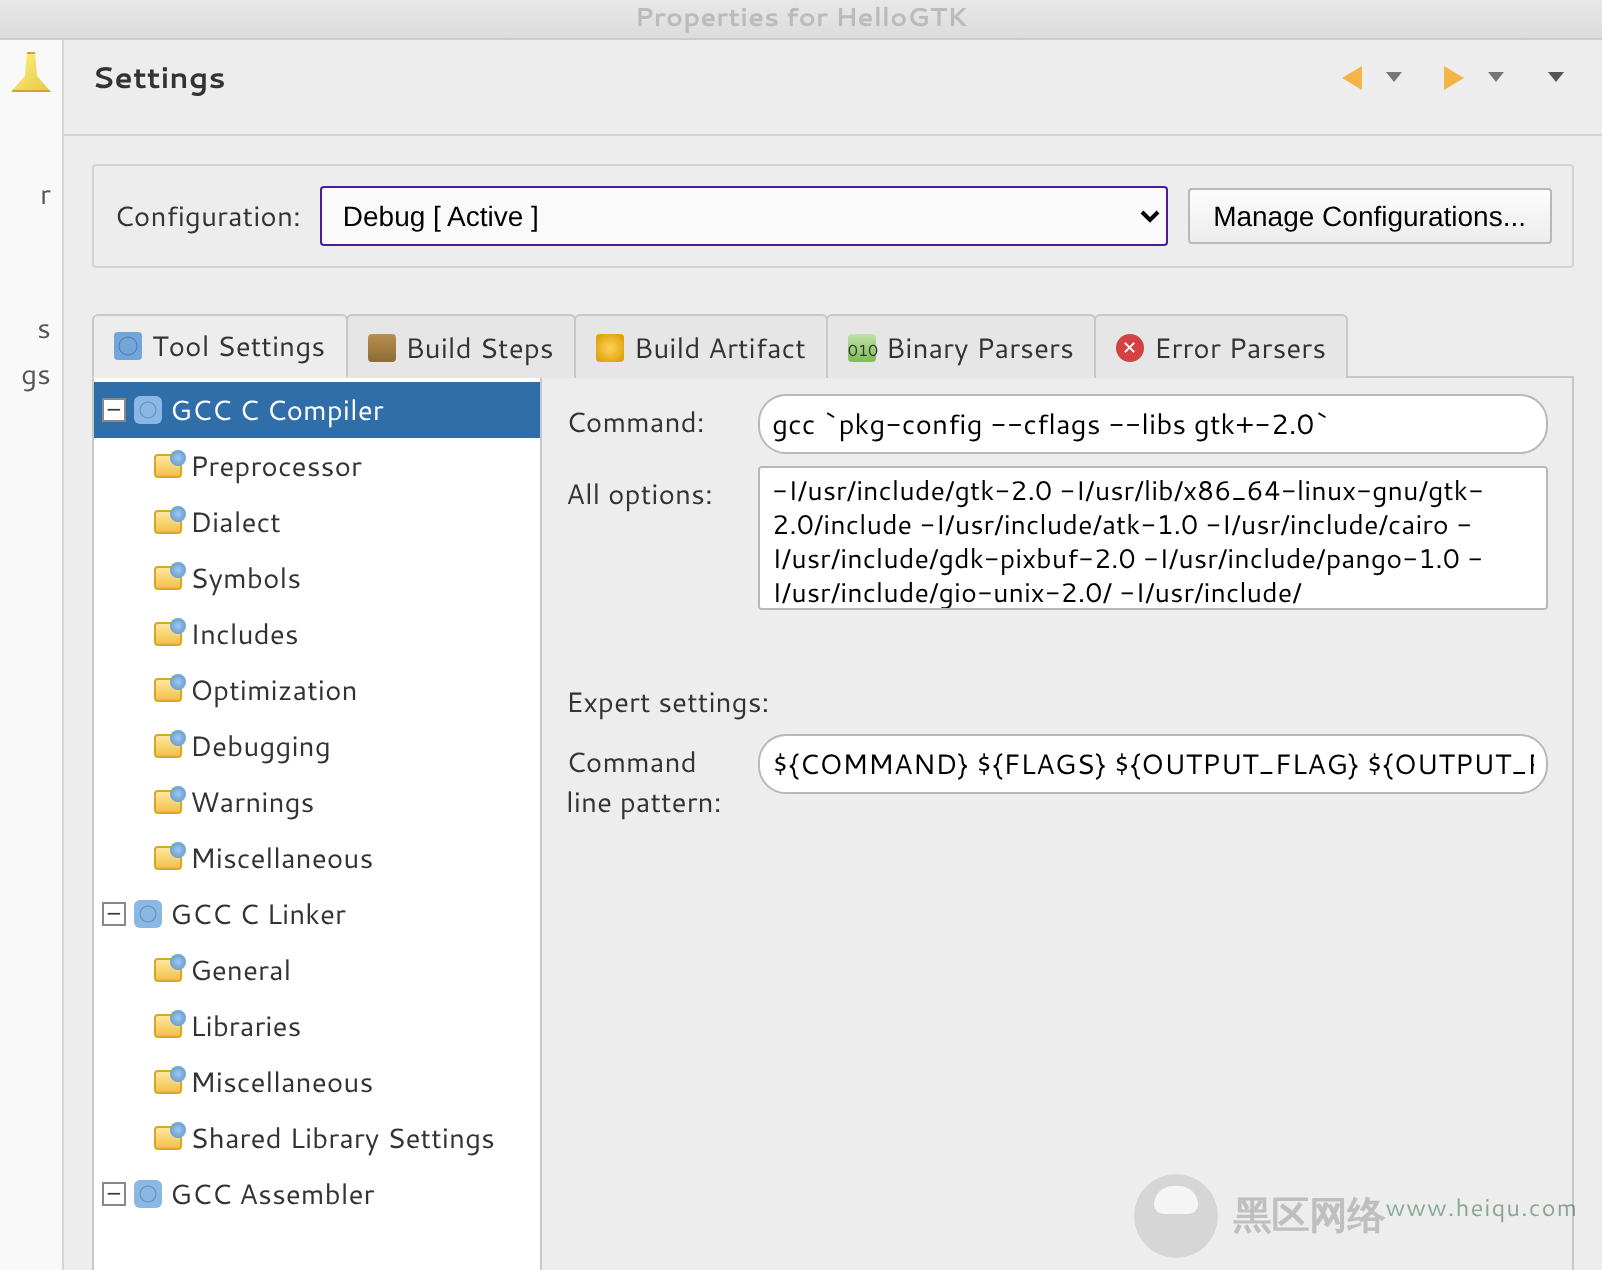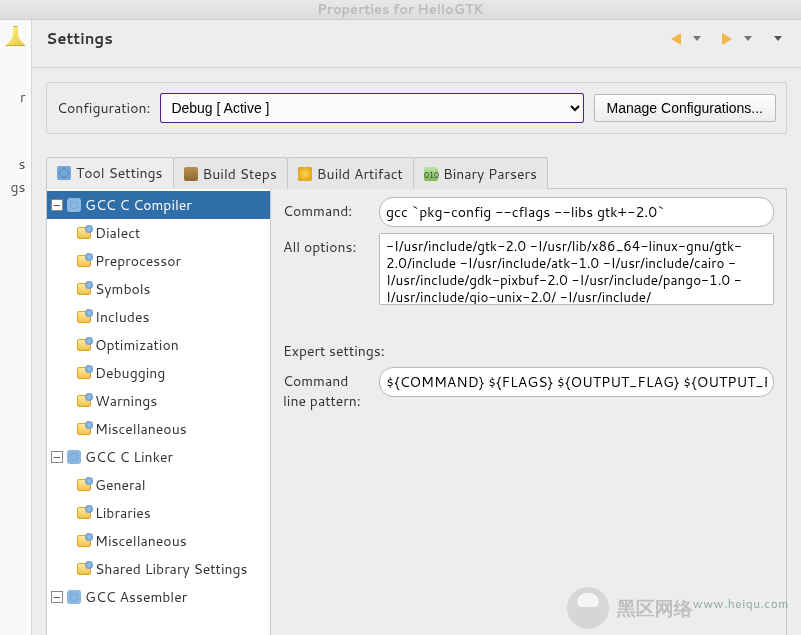--- a/index.html
+++ b/index.html
@@ -334,37 +334,41 @@
           <span>Build Steps</span>
         </div>
         <div class="tab">
           <span class="tab-ico ico-artifact"></span>
           <span>Build Artifact</span>
         </div>
         <div class="tab">
           <span class="tab-ico ico-binary"></span>
           <span>Binary Parsers</span>
         </div>
+        <div class="tab">
+          <span class="tab-ico ico-error"></span>
+          <span>Error Parsers</span>
+        </div>
       </div>
 
       <div class="tab-content">
 
         <div class="tree-pane">
           <div class="tree-item selected">
             <span class="expander">−</span>
             <span class="gear-ico"></span>
             <span>GCC C Compiler</span>
           </div>
           <div class="tree-item depth1">
               <span class="leaf-ico"></span>
+              <span>Preprocessor</span>
+            </div>
+          <div class="tree-item depth1">
+              <span class="leaf-ico"></span>
               <span>Dialect</span>
-            </div>
-          <div class="tree-item depth1">
-              <span class="leaf-ico"></span>
-              <span>Preprocessor</span>
             </div>
           <div class="tree-item depth1">
               <span class="leaf-ico"></span>
               <span>Symbols</span>
             </div>
           <div class="tree-item depth1">
               <span class="leaf-ico"></span>
               <span>Includes</span>
             </div>
           <div class="tree-item depth1">

